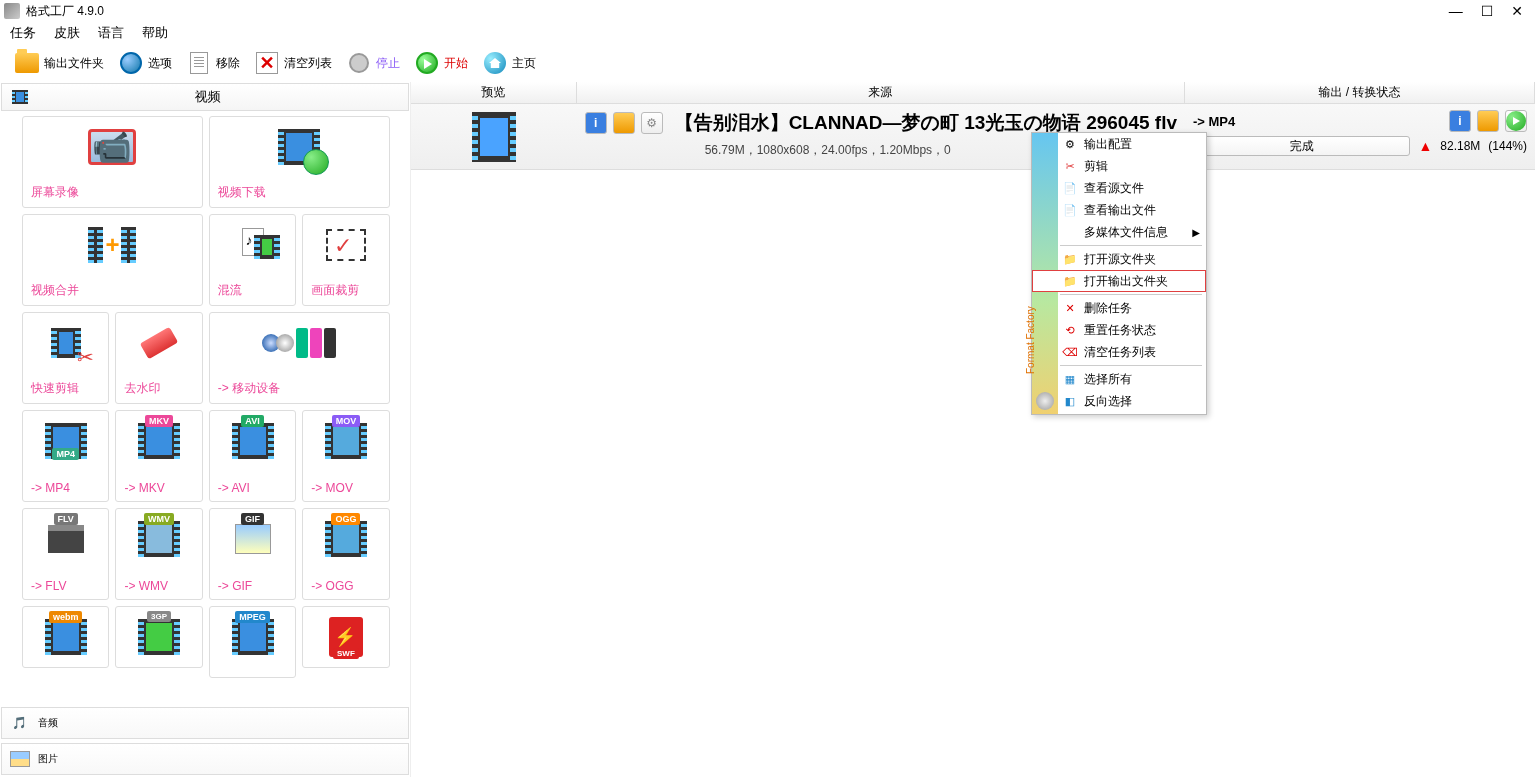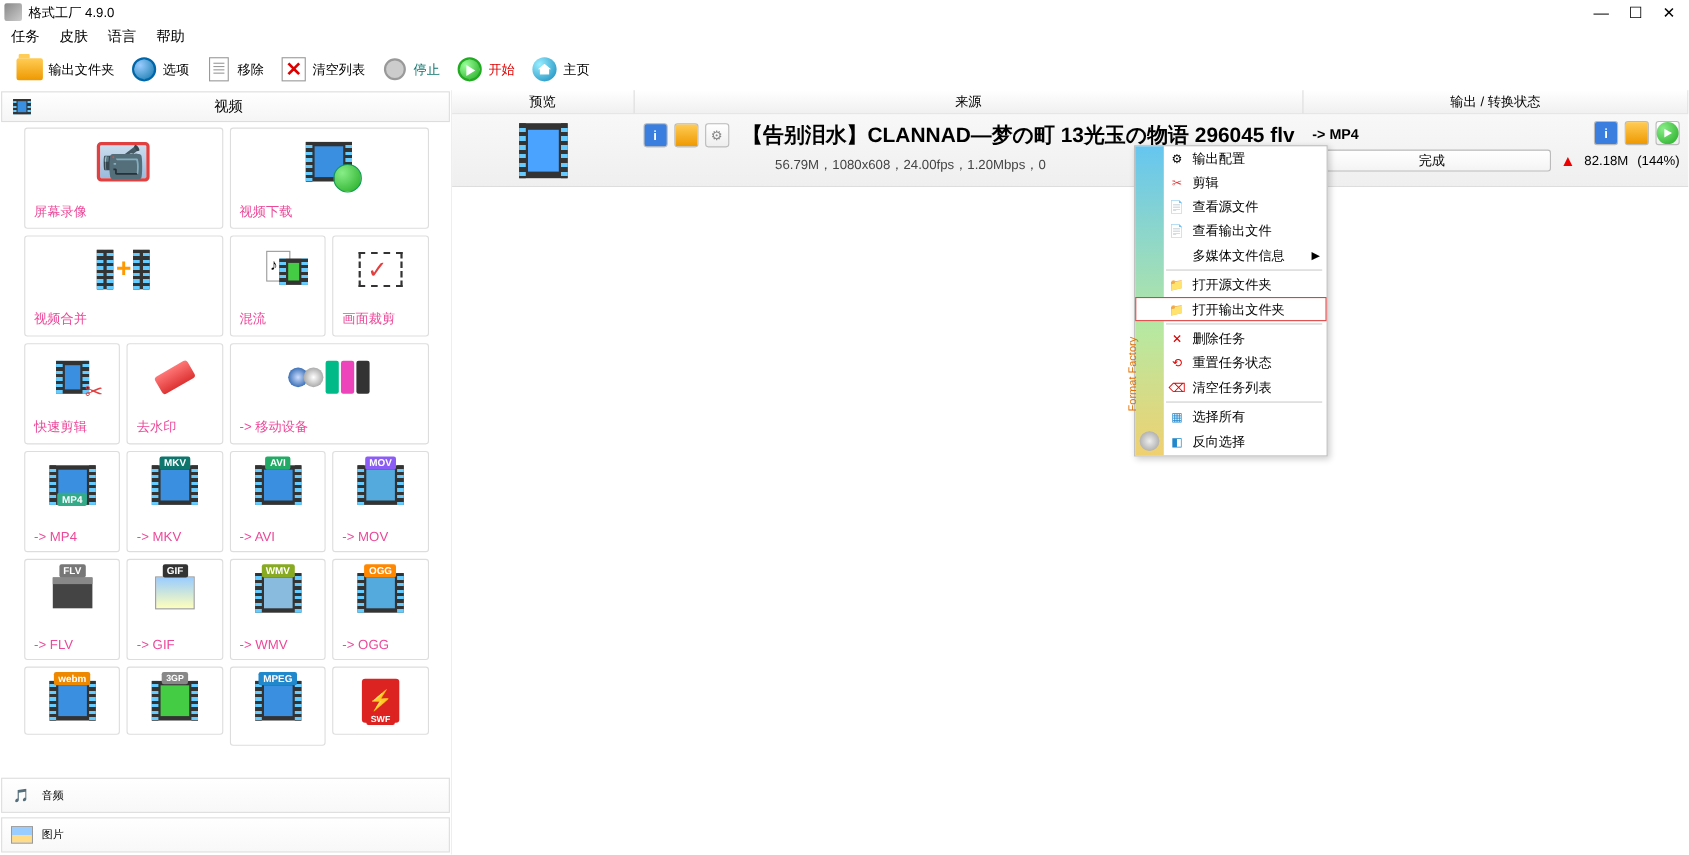--- a/index.html
+++ b/index.html
@@ -155,21 +155,21 @@
   <div class="tool-btn">
     <span class="tool-icon">
         <span class="ic-del">✕</span>
       </span>
     <span class="tool-label">清空列表</span>
   </div>
   <div class="tool-btn">
     <span class="tool-icon">
         <span class="ic-stop"></span>
       </span>
-    <span class="tool-label" style="color:#0f766e">停止</span>
+    <span class="tool-label" style="color:#8b5cf6">停止</span>
   </div>
   <div class="tool-btn">
     <span class="tool-icon">
         <span class="ic-globe" style="background:radial-gradient(circle at 30% 30%,#9f9,#2a2);border-color:#2a2;position:relative;">
           <span style="position:absolute;left:6px;top:5px;width:0;height:0;border-left:8px solid #fff;border-top:5px solid transparent;border-bottom:5px solid transparent;"></span>
         </span>
       </span>
     <span class="tool-label red">开始</span>
   </div>
   <div class="tool-btn">
@@ -283,21 +283,21 @@
               </span>
               <span class="badge" style="background:#3a8;position:absolute;top:-2px;margin-top:33px;">MP4</span>
             </div>
         <span class="tile-label">-&gt; MP4</span>
       </div>
       <div class="tile">
         <div class="tile-icon">
               <span class="film">
                 <span class="fi"></span>
               </span>
-              <span class="badge" style="background:#0f766e;position:absolute;top:-2px;">MKV</span>
+              <span class="badge" style="background:#ec4899;position:absolute;top:-2px;">MKV</span>
             </div>
         <span class="tile-label">-&gt; MKV</span>
       </div>
       <div class="tile">
         <div class="tile-icon">
               <span class="film">
                 <span class="fi"></span>
               </span>
               <span class="badge" style="background:#2a6;position:absolute;top:-2px;">AVI</span>
             </div>
@@ -315,33 +315,33 @@
 
       <div class="tile">
         <div class="tile-icon">
               <span style="width:36px;height:28px;background:#444;display:inline-block;border-top:6px solid #888;"></span>
               <span class="badge" style="background:#777;position:absolute;top:-2px;">FLV</span>
             </div>
         <span class="tile-label">-&gt; FLV</span>
       </div>
       <div class="tile">
         <div class="tile-icon">
+              <span class="film">
+                <span class="fi" style="background:#8bd;"></span>
+              </span>
+              <span class="badge" style="background:#8a2;position:absolute;top:-2px;">WMV</span>
+            </div>
+        <span class="tile-label">-&gt; WMV</span>
+      </div>
+      <div class="tile">
+        <div class="tile-icon">
               <span style="width:36px;height:30px;background:linear-gradient(#9cf,#ffb);border:1px solid #999;display:inline-block;"></span>
               <span class="badge" style="background:#333;position:absolute;top:-2px;">GIF</span>
             </div>
         <span class="tile-label">-&gt; GIF</span>
-      </div>
-      <div class="tile">
-        <div class="tile-icon">
-              <span class="film">
-                <span class="fi" style="background:#8bd;"></span>
-              </span>
-              <span class="badge" style="background:#8a2;position:absolute;top:-2px;">WMV</span>
-            </div>
-        <span class="tile-label">-&gt; WMV</span>
       </div>
       <div class="tile">
         <div class="tile-icon">
               <span class="film">
                 <span class="fi" style="background:#5ad;"></span>
               </span>
               <span class="badge" style="background:#f80;position:absolute;top:-2px;">OGG</span>
             </div>
         <span class="tile-label">-&gt; OGG</span>
       </div>

